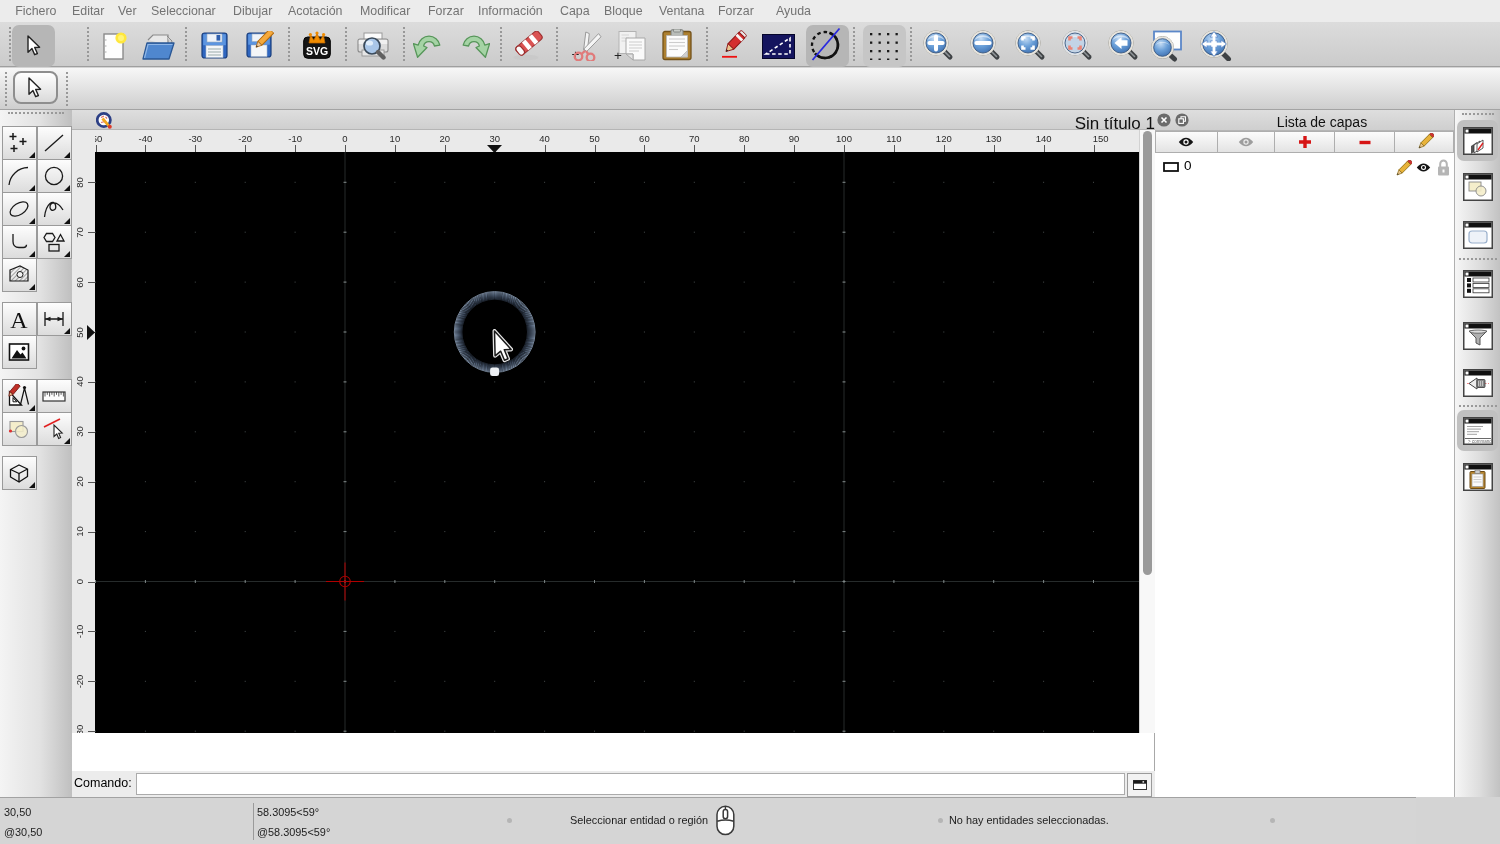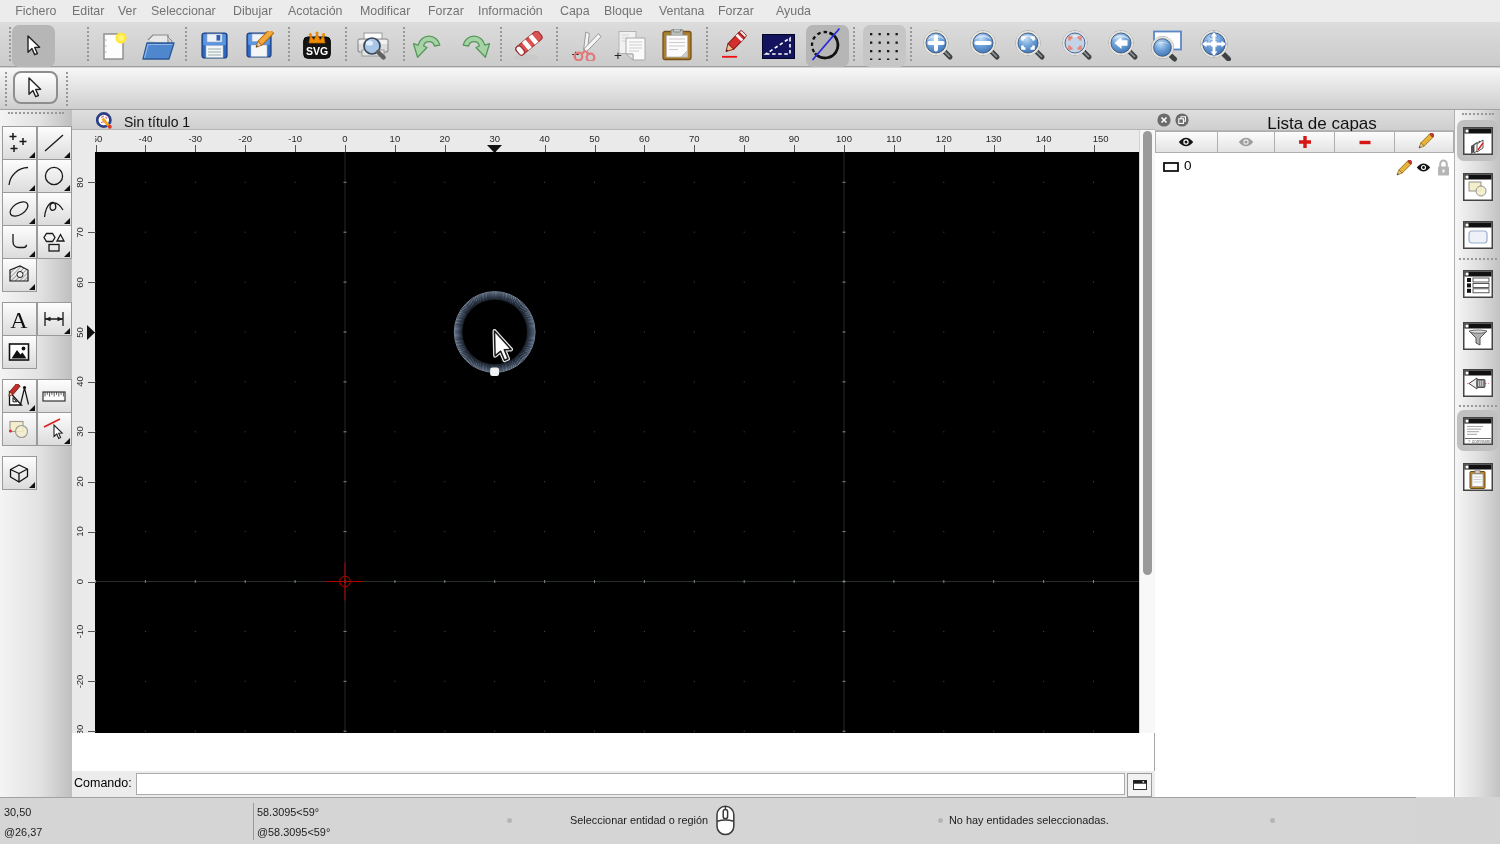--- a/index.html
+++ b/index.html
@@ -538,21 +538,21 @@
 <div class="ab wtitle">
       <div class="ab" style="left:24px;top:2px">
         <svg width="20" height="19" viewBox="0 0 20 19" style="">
           <circle cx="7.8" cy="8" r="6.6" fill="#fdfdfd" stroke="#2c3f85" stroke-width="2.7"></circle>
           <path d="M5,5.5 L8,4 M5,10.5 L9,9.5" stroke="#d86a6a" stroke-width="1.1"></path>
           <path d="M9.5,5 L11,6.5" stroke="#d86a6a" stroke-width="1.1"></path>
           <line x1="6.5" y1="6.5" x2="12.8" y2="13.8" stroke="#f2a71f" stroke-width="2.8"></line>
           <circle cx="13.8" cy="14.8" r="2" fill="#dd3b2a"></circle>
         </svg>
       </div>
-      <div class="ab" style="left:52px;width:1043px;text-align:left;top:3.5px;font-size:14px;color:#111">Sin título 1</div>
+      <div class="ab" style="left:40px;width:1043px;text-align:right;top:3.5px;font-size:17px;color:#111">Sin título 1</div>
     </div>
 <div class="ab rcorner"></div>
 <div class="ab hrule" style="overflow:hidden">
       <div class="rlab" style="left:-14.5px;top:2.5px;width:30px;text-align:center">-50</div>
       <div class="ab" style="left:0.5px;top:15px;width:1px;height:7px;background:#555"></div>
       <div class="rlab" style="left:35.39999999999998px;top:2.5px;width:30px;text-align:center">-40</div>
       <div class="ab" style="left:50.39999999999998px;top:15px;width:1px;height:7px;background:#555"></div>
       <div class="rlab" style="left:85.29999999999998px;top:2.5px;width:30px;text-align:center">-30</div>
       <div class="ab" style="left:100.29999999999998px;top:15px;width:1px;height:7px;background:#555"></div>
       <div class="rlab" style="left:135.2px;top:2.5px;width:30px;text-align:center">-20</div>
@@ -999,21 +999,21 @@
           <path d="M4.5,4.5 L9.5,9.5 M9.5,4.5 L4.5,9.5" stroke="#fff" stroke-width="1.6"></path>
         </svg>
       </div>
       <div class="ab" style="left:19.5px;top:2.5px">
         <svg width="14" height="14" viewBox="0 0 14 14" style="">
           <circle cx="7" cy="7" r="6.6" fill="#6b6b6b"></circle>
           <rect x="3.8" y="5.8" width="4.6" height="4.6" fill="none" stroke="#fff" stroke-width="1.1"></rect>
           <path d="M6,5.8 V3.8 H10.4 V8.2 H8.6" fill="none" stroke="#fff" stroke-width="1.1"></path>
         </svg>
       </div>
-      <div class="ab" style="left:35px;width:264px;text-align:center;top:3.5px;font-size:17px;color:#111">Lista de capas</div>
+      <div class="ab" style="left:35px;width:264px;text-align:center;top:3.5px;font-size:14px;color:#111">Lista de capas</div>
     </div>
 <div class="rpbtn" style="left:0px;width:62.5px;border-left:1px solid #aeaeae;"></div>
 <div class="ab" style="left:23.25px;top:26.0px">
       <svg width="16" height="12" viewBox="0 0 16 12" style="">
         <path d="M0.8,6 Q8,-2.6 15.2,6 Q8,14.6 0.8,6 Z" fill="#141414"></path>
         <circle cx="8" cy="6" r="2.7" fill="#fff"></circle>
         <circle cx="8" cy="6" r="1.5" fill="#141414"></circle>
       </svg>
     </div>
 <div class="rpbtn" style="left:62.5px;width:57.5px;"></div>
@@ -1187,21 +1187,21 @@
             <line x1="3.5" y1="12" x2="11.5" y2="12"></line>
           </g>
         </g>
       </svg>
     </div>
 <div class="ab" style="left:4px;top:148px;width:38px;height:3px;border-top:2px dotted #999"></div>
 <div class="ab" style="left:4px;top:295px;width:38px;height:3px;border-top:2px dotted #999"></div>
 </div>
 <div class="ab statusbar">
 <div class="st" style="left:4px;top:7.5px">30,50</div>
-<div class="st" style="left:4px;top:27.5px">@26,37</div>
+<div class="st" style="left:4px;top:27.5px">@30,50</div>
 <div class="ab" style="left:253px;top:5px;width:1px;height:37px;background:#9a9a9a"></div>
 <div class="st" style="left:257px;top:7.5px">58.3095&lt;59°</div>
 <div class="st" style="left:257px;top:27.5px">@58.3095&lt;59°</div>
 <div class="ab" style="left:507px;top:20px;width:5px;height:5px;border-radius:50%;background:#b5b5b5"></div>
 <div class="st" style="left:570px;top:16px">Seleccionar entidad o región</div>
 <div class="ab" style="left:716px;top:7px">
       <svg width="19" height="31" viewBox="0 0 19 31" style="">
         <rect x="1" y="1.2" width="16.8" height="28.4" rx="8.4" fill="#fff" stroke="#3a3a3a" stroke-width="1.5"></rect>
         <path d="M1.2,16.3 Q9.5,13.8 17.8,16.3" stroke="#3a3a3a" stroke-width="1.6" fill="none"></path>
         <line x1="9.4" y1="1.5" x2="9.4" y2="5" stroke="#3a3a3a" stroke-width="1.4"></line>

